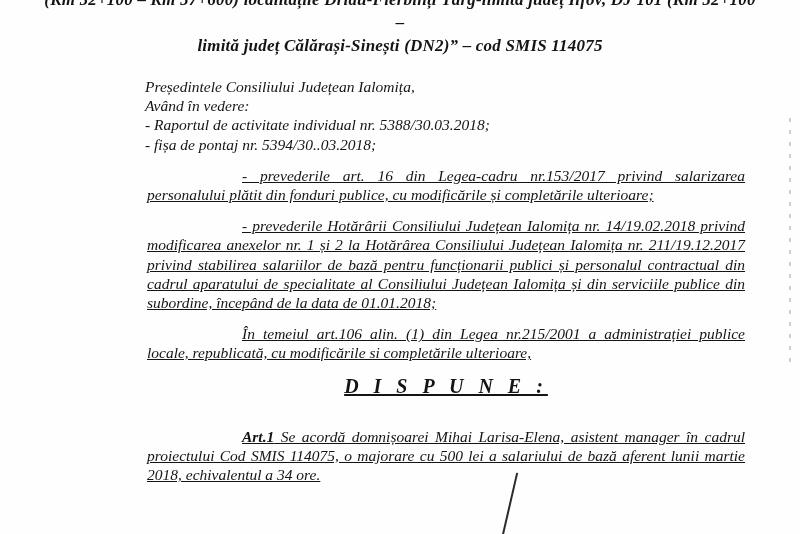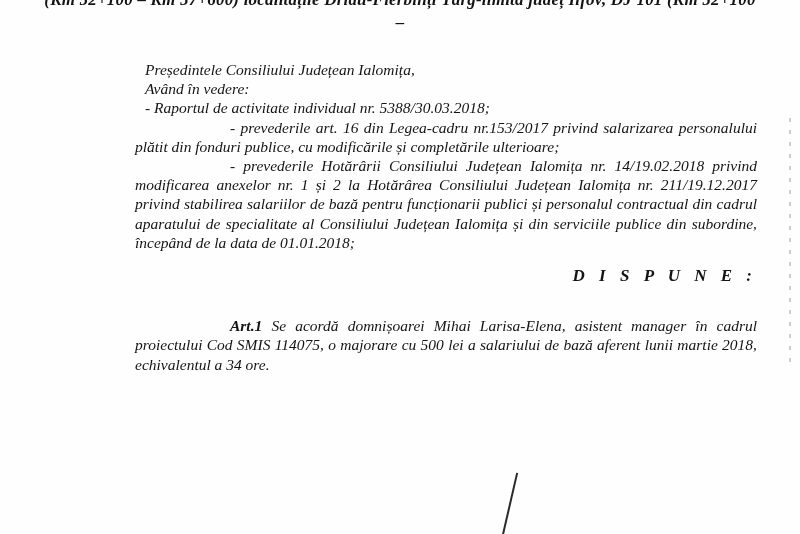--- a/index.html
+++ b/index.html
@@ -29,40 +29,41 @@
     text-align: center;
     font-style: italic;
     font-weight: bold;
     font-size: 17px;
     line-height: 23px;
     letter-spacing: 0.2px;
   }
   
   .doc-body {
     position: absolute;
-    top: 60px;
+    top: 77px;
     left: 135px;
     width: 622px;
     font-style: italic;
     font-size: 15.5px;
     line-height: 19.2px;
     text-align: justify;
   }
   .line {
     padding-left: 10px;
     text-align: left;
   }
   .para {
     text-indent: 95px;
-    margin: 0;
+    margin: 12px;
+    text-decoration: underline;
   }
   .dispune {
-    text-align: right;
+    text-align: center;
     font-weight: bold;
-    font-size: 17px;
+    font-size: 20px;
     letter-spacing: 5px;
     margin-top: 14px;
     margin-bottom: 14px;
     text-indent: 0;
   }
   .article { margin-top: 0; }
   .art-label { font-weight: bold; }
   .gap-art { height: 17px; }
   
   .pen-stroke {
@@ -89,31 +90,34 @@
     opacity: 0.8;
   }
 </style>
 </head>
 <body>
 
 <div class="page">
 
   <div class="doc-header">
     <div>(Km 52+100 – Km 57+600) localitățile Dridu-Fierbinți Târg-limită județ Ilfov, DJ 101 (Km 52+100 –</div>
+    <div>limită județ Călărași-Sinești (DN2)” – cod SMIS 114075</div>
   </div>
 
   <div class="doc-body">
     <div class="line">Președintele Consiliului Județean Ialomița,</div>
     <div class="line">Având în vedere:</div>
 
     <div class="line">- Raportul de activitate individual nr. 5388/30.03.2018;</div>
+    <div class="line">- fișa de pontaj nr. 5394/30..03.2018;</div>
 
     <p class="para">- prevederile art. 16 din Legea-cadru nr.153/2017 privind salarizarea personalului plătit din fonduri publice, cu modificările și completările ulterioare;</p>
     <p class="para">- prevederile Hotărârii Consiliului Județean Ialomița nr. 14/19.02.2018 privind modificarea anexelor nr. 1 și 2 la Hotărârea Consiliului Județean Ialomița nr. 211/19.12.2017 privind stabilirea salariilor de bază pentru funcționarii publici și personalul contractual din cadrul aparatului de specialitate al Consiliului Județean Ialomița și din serviciile publice din subordine, începând de la data de 01.01.2018;</p>
 
+    <p class="para">În temeiul art.106 alin. (1) din Legea nr.215/2001 a administrației publice locale, republicată, cu modificările si completările ulterioare,</p>
 
     <p class="para dispune">D I S P U N E :</p>
 
     <div class="gap-art"></div>
 
     <p class="para article"><span class="art-label">Art.1</span><span> Se acordă domnișoarei Mihai Larisa-Elena, asistent manager în cadrul proiectului Cod SMIS 114075, o majorare cu 500 lei a salariului de bază aferent lunii martie 2018, echivalentul a 34 ore.</span></p>
 
     <div class="gap-art"></div>
 
     <p class="para article"></p>

